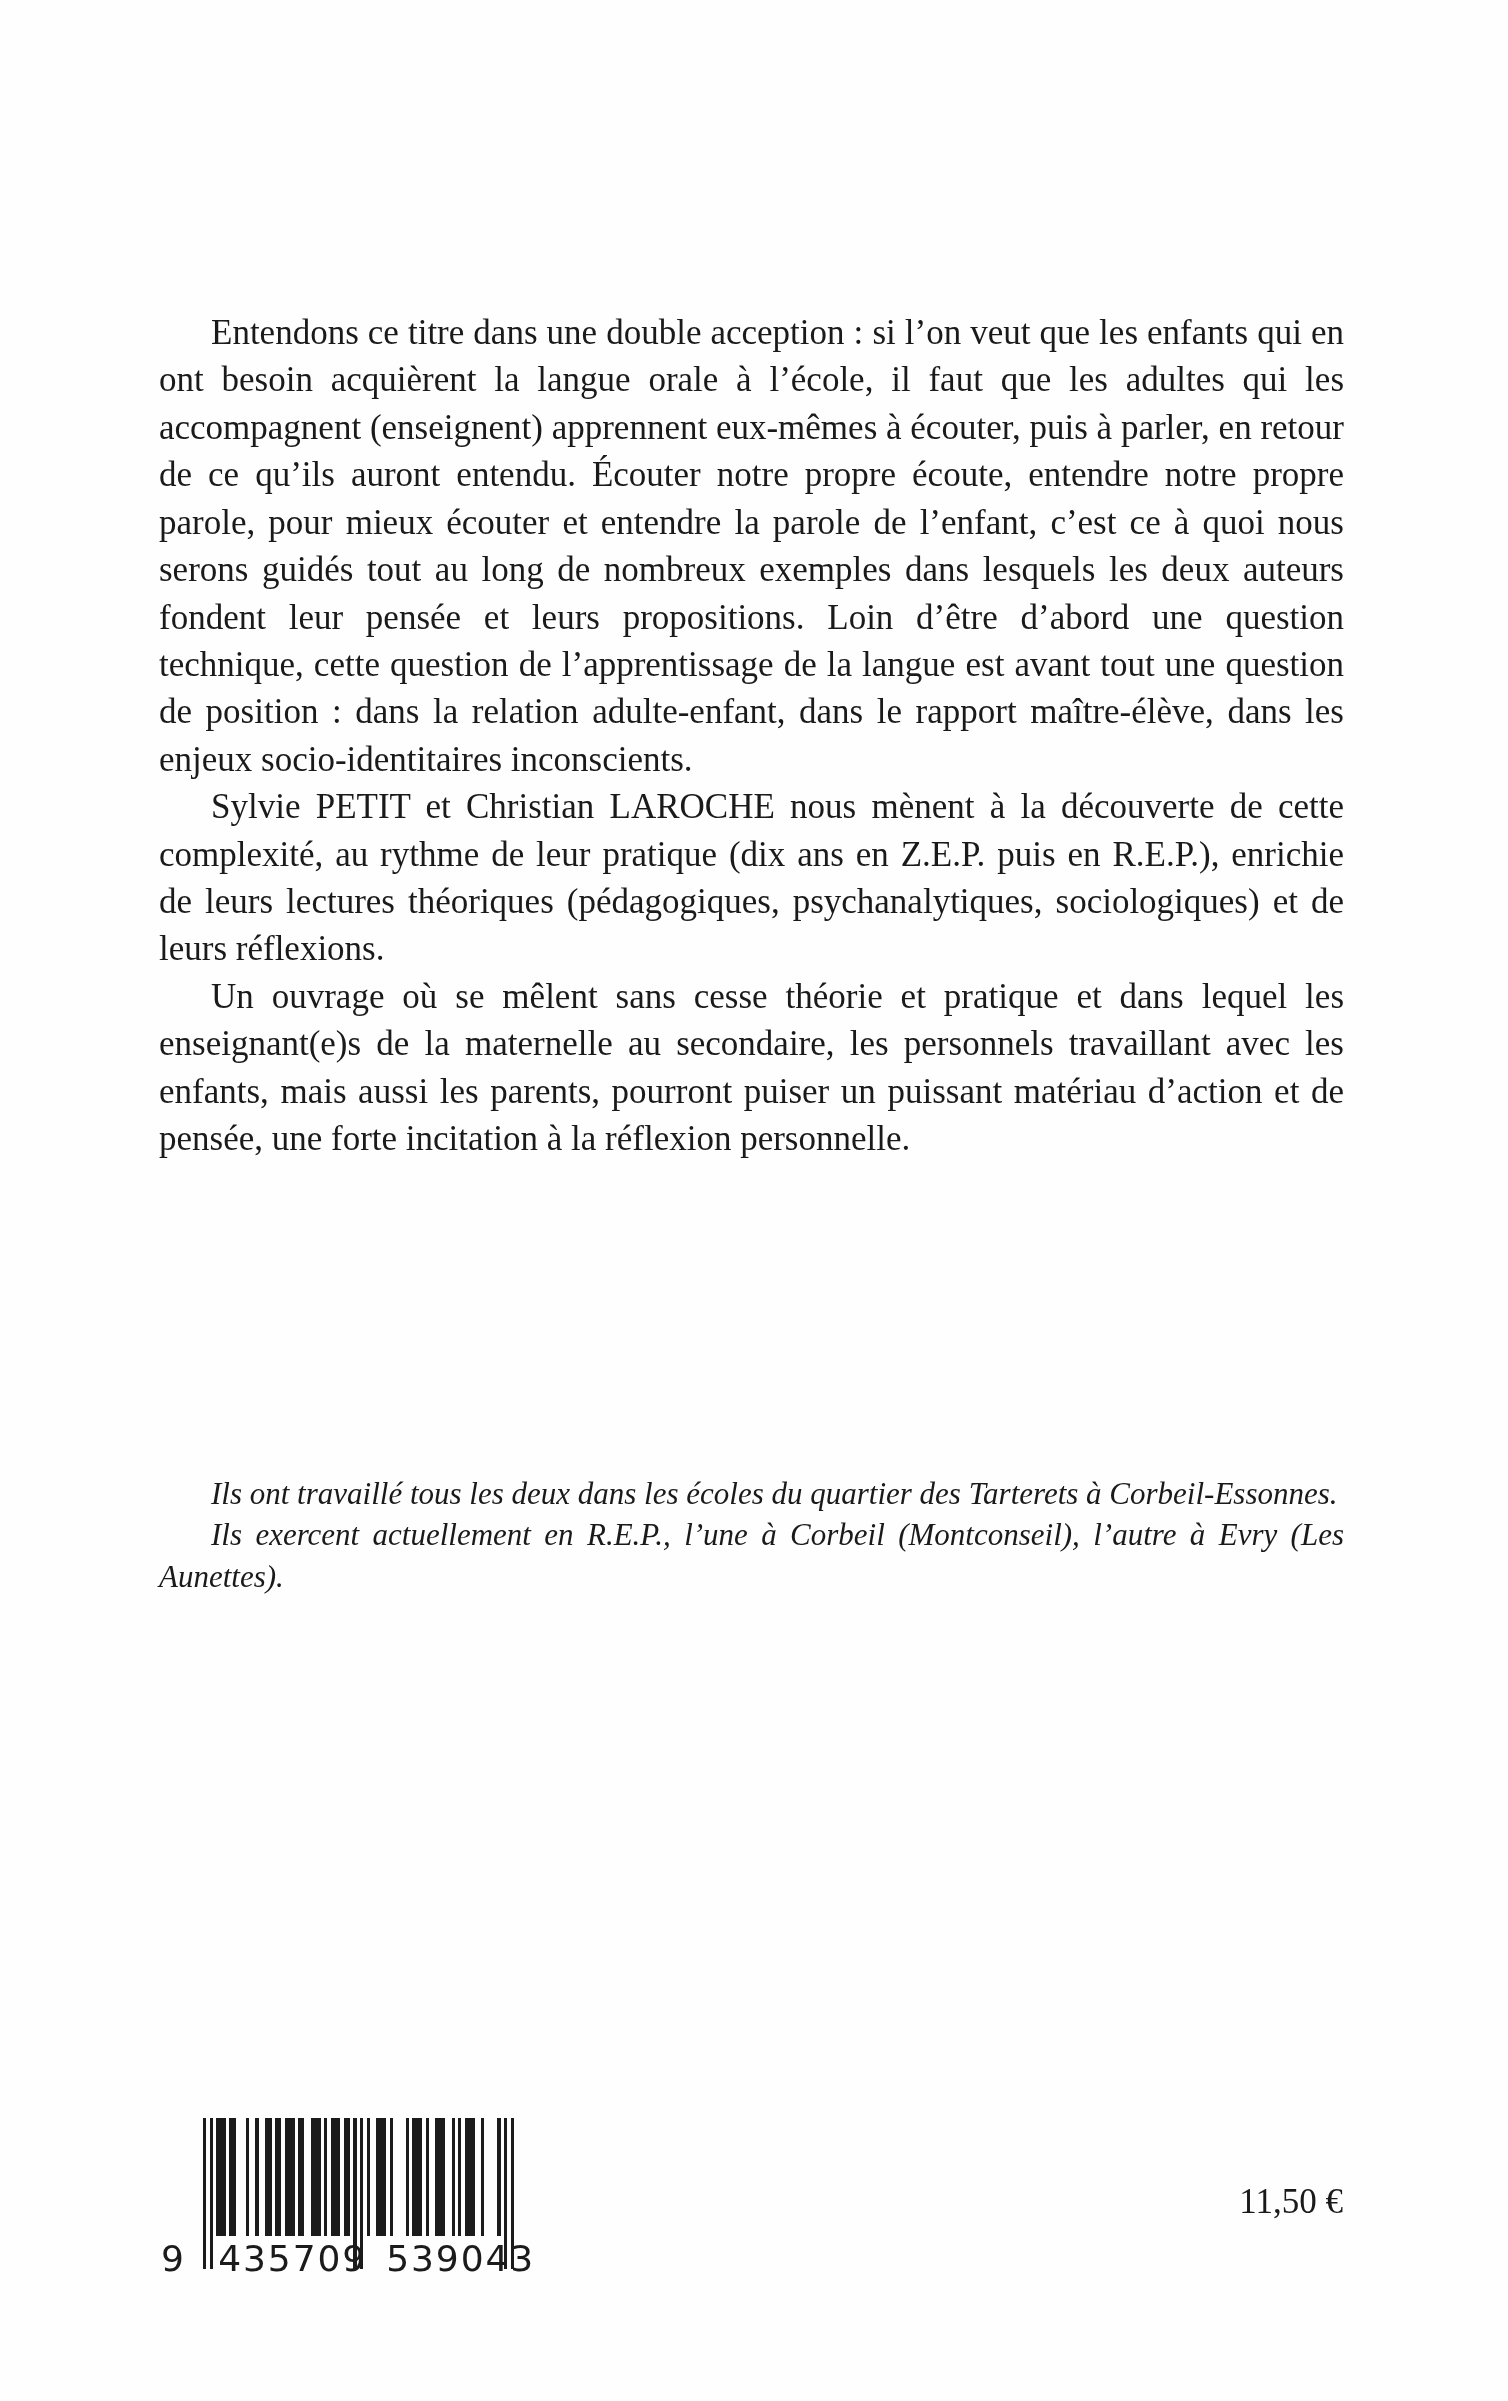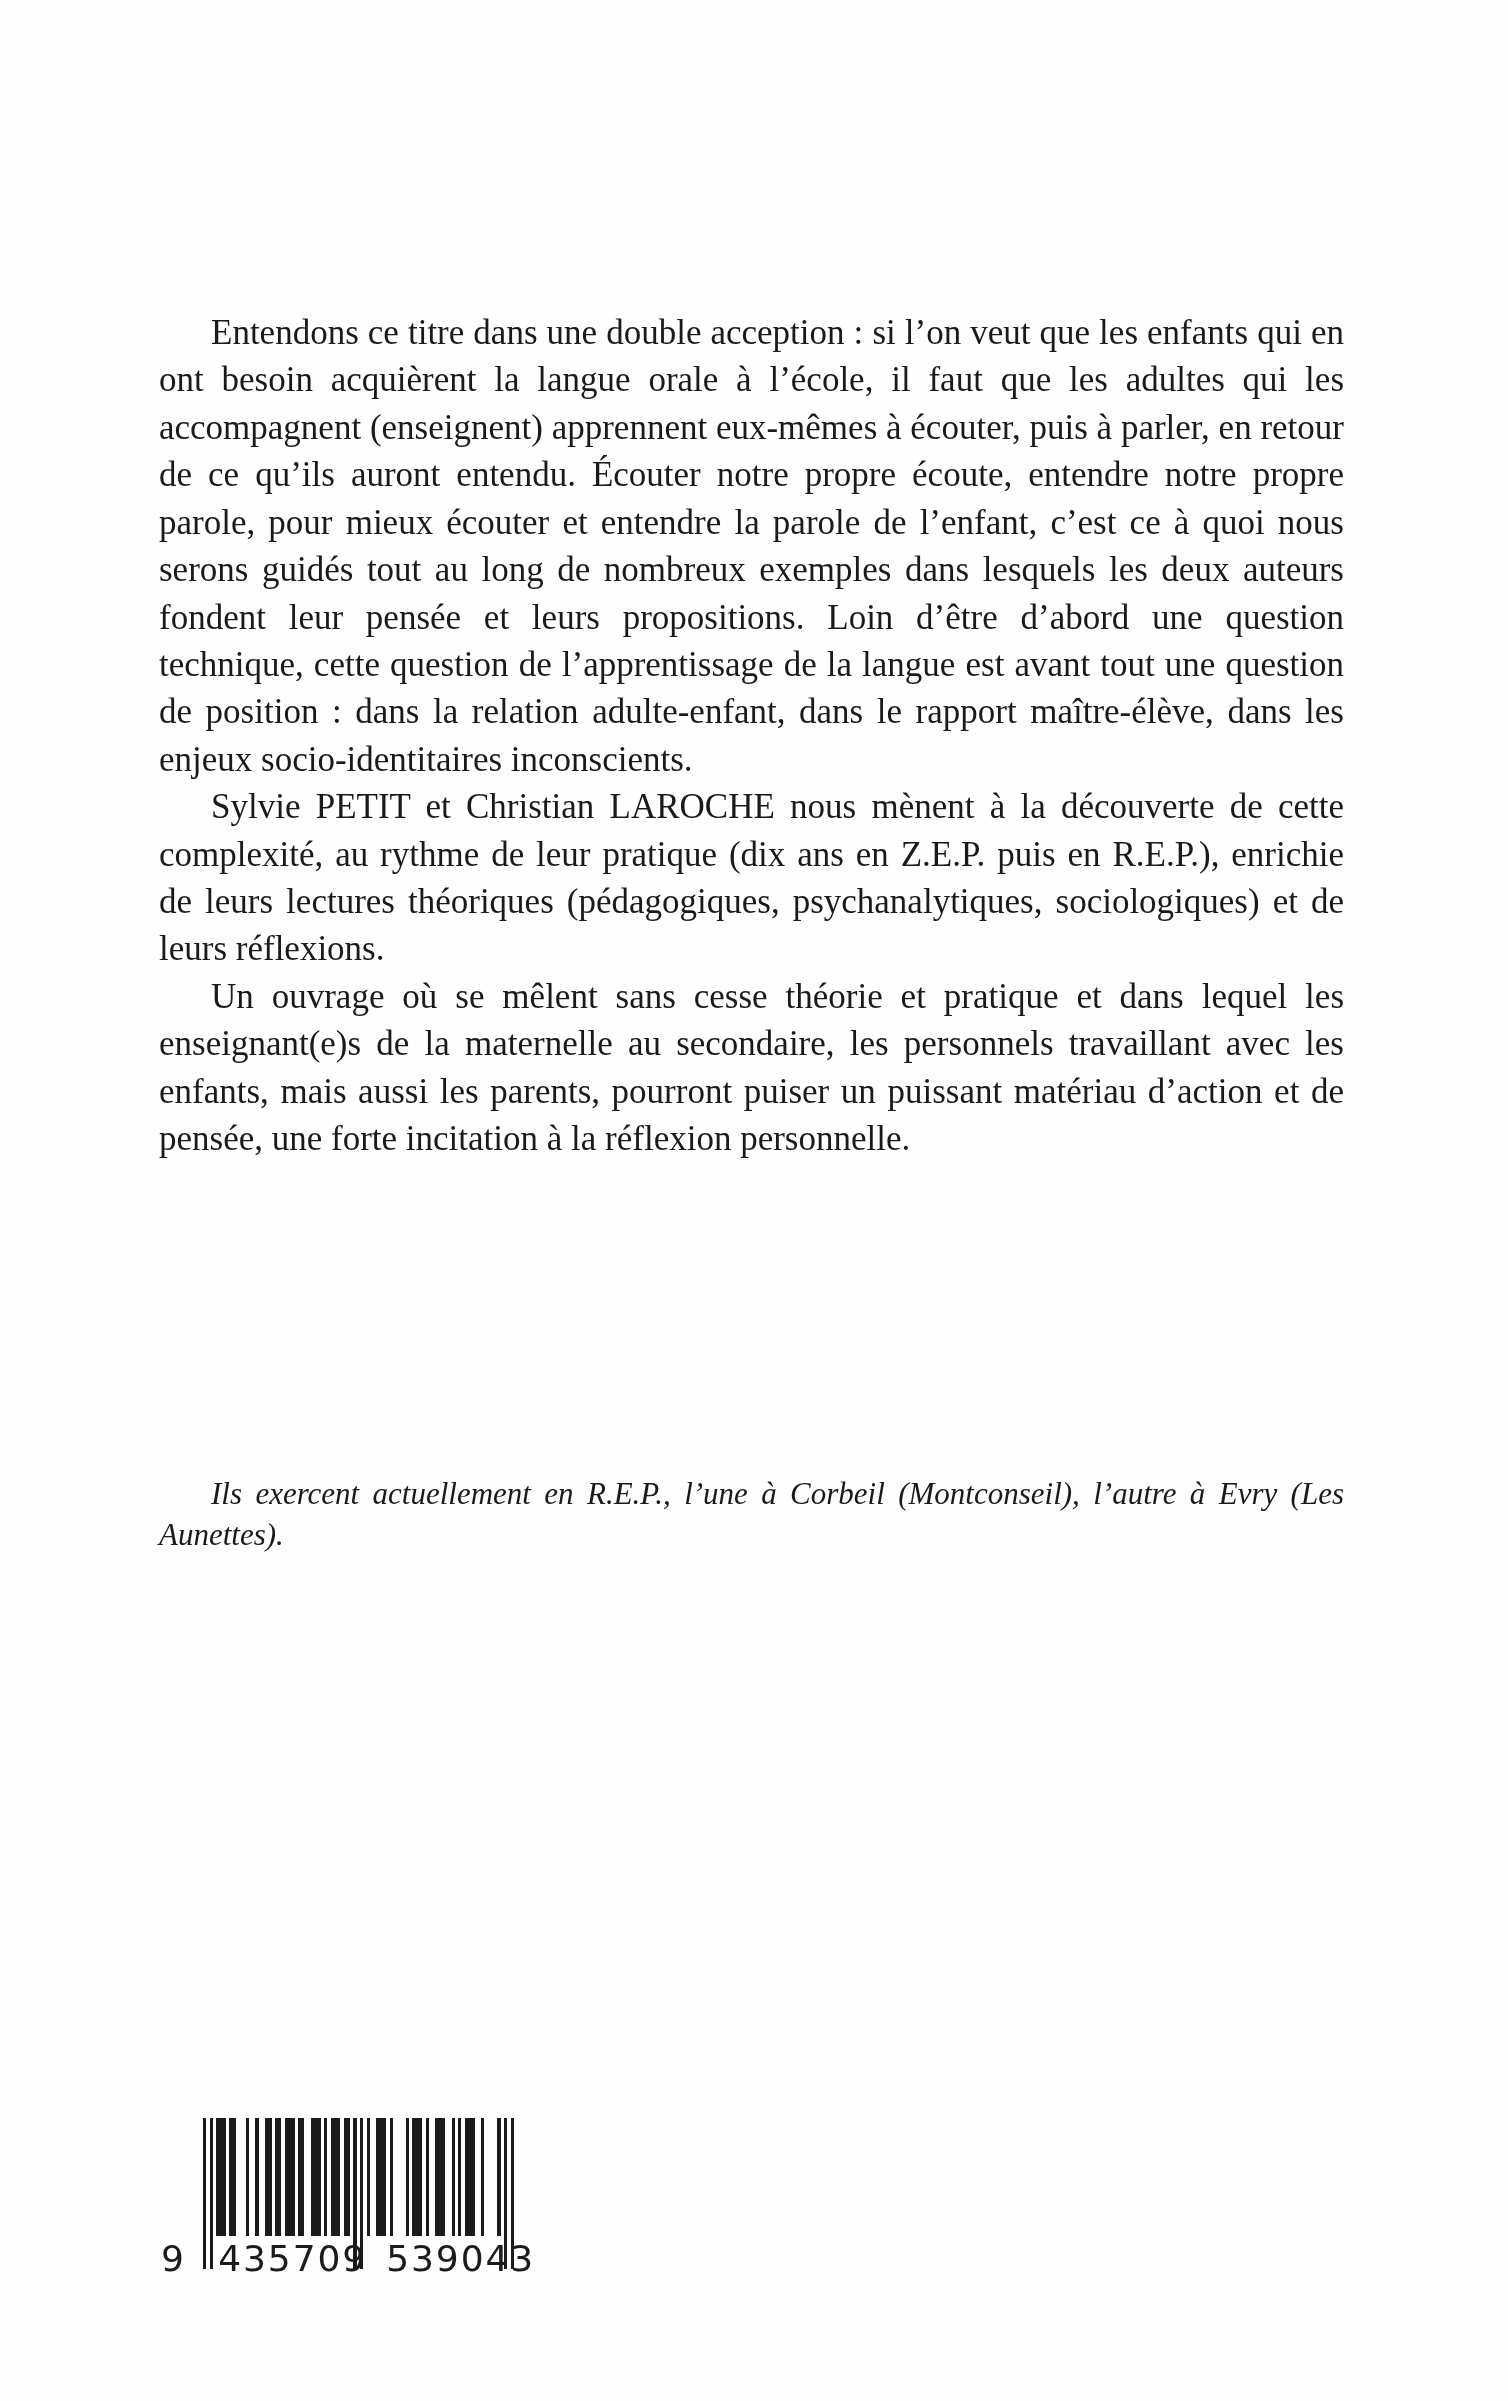--- a/index.html
+++ b/index.html
@@ -143,20 +143,21 @@
 <div class="page">
 
 
   <div class="blurb">
     <p>Entendons ce titre dans une double acception : si l’on veut que les enfants qui en ont besoin acquièrent la langue orale à  l’école, il faut que les adultes qui les accompagnent (enseignent) apprennent eux-mêmes à écouter, puis à parler, en retour de ce qu’ils auront entendu. Écouter notre propre écoute, entendre notre propre parole, pour mieux écouter et entendre la parole de l’enfant, c’est ce à quoi nous serons guidés tout au long de nombreux exemples dans lesquels les deux auteurs fondent leur pensée et leurs propositions. Loin d’être d’abord une question technique, cette question de l’apprentissage de la langue est avant tout une question de position : dans la relation adulte-enfant, dans le rapport maître-élève, dans les enjeux socio-identitaires inconscients.</p>
     <p class="cont">Sylvie PETIT et Christian LAROCHE nous mènent à la découverte de cette complexité, au rythme de leur pratique (dix ans en Z.E.P. puis en R.E.P.), enrichie de leurs lectures théoriques (pédagogiques, psychanalytiques, sociologiques) et de leurs réflexions.</p>
     <p class="cont">Un ouvrage où se mêlent sans cesse théorie et pratique et dans lequel les enseignant(e)s de la maternelle au secondaire, les personnels travaillant avec les enfants, mais aussi les parents, pourront puiser un puissant matériau d’action et de pensée, une forte incitation à la réflexion personnelle.</p>
   </div>
 
   <div class="bio">
+    <p>Ils ont travaillé tous les deux dans les écoles du quartier des Tarterets à Corbeil-Essonnes.</p>
     <p>Ils exercent actuellement en R.E.P., l’une à Corbeil (Montconseil), l’autre à Evry (Les Aunettes).</p>
   </div>
 
   <div class="barcode-area">
     <div class="barcode-bars" id="bars">
         <div class="b guard" style="width: 3.3px;"></div>
         <div class="s" style="width: 3.3px; background: transparent; height: 0.9px;"></div>
         <div class="b guard" style="width: 3.3px;"></div>
         <div class="s" style="width: 3.3px; background: transparent; height: 0.9px;"></div>
         <div class="b" style="width: 9.8px;"></div>
@@ -216,16 +217,17 @@
         <div class="b guard" style="width: 3.3px;"></div>
       </div>
     <div class="barcode-digits">
       <span class="d-lead">9</span>
       <span class="d-left">435709</span>
       <span class="d-right">539043</span>
     </div>
   </div>
 
   <div class="isbn-block">
+    <div>11,50 €</div>
   </div>
 
 </div>
 
 
 </body></html>

